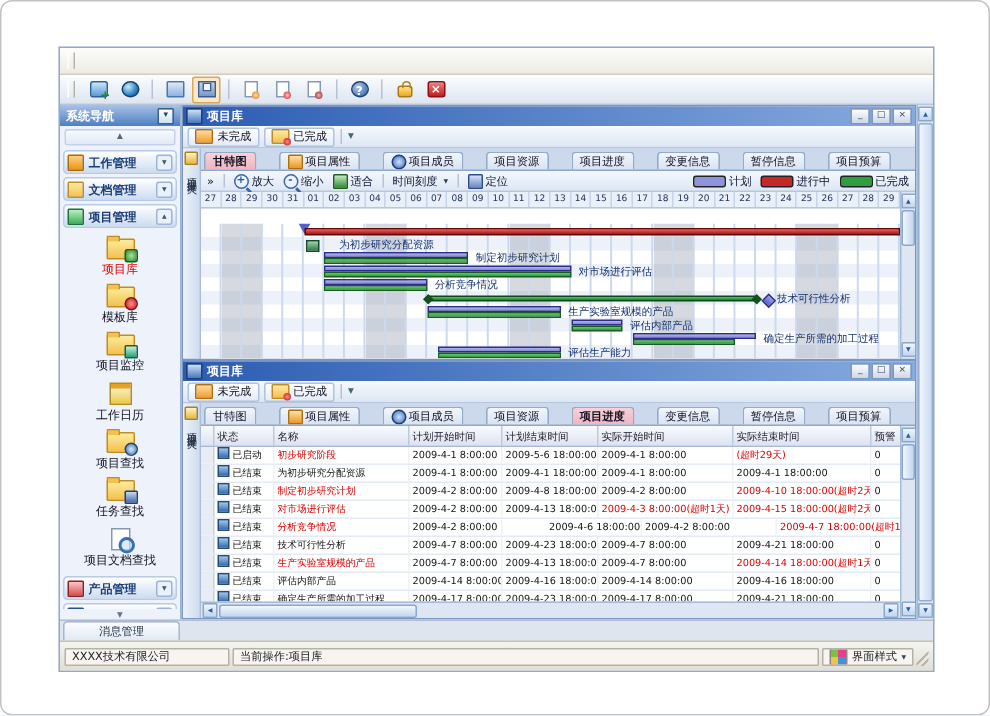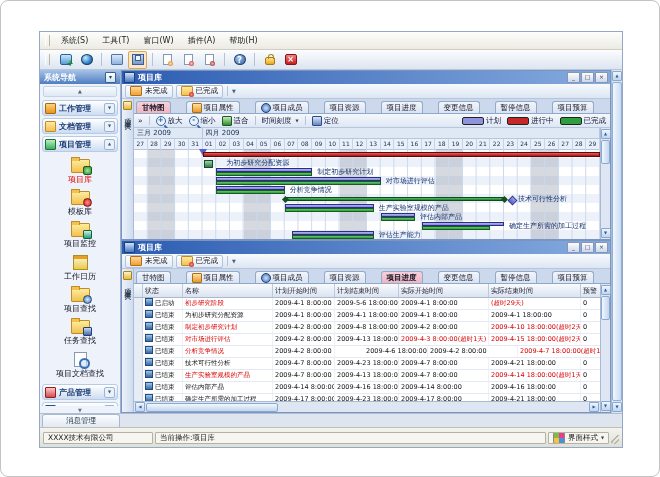--- a/index.html
+++ b/index.html
@@ -173,27 +173,20 @@
     linear-gradient(135deg,transparent 50%,#b8b5a6 50%,#b8b5a6 60%,transparent 60%,transparent 75%,#b8b5a6 75%,#b8b5a6 85%,transparent 85%);}
 </style>
 </head>
 <body>
 
 <div class="page">
   <div class="app">
 
     <div class="menubar">
       <div class="grip"></div>
-      <div id="menu-items" style="display:flex">
-          <div class="menu-item">系统(S)</div>
-          <div class="menu-item">工具(T)</div>
-          <div class="menu-item">窗口(W)</div>
-          <div class="menu-item">插件(A)</div>
-          <div class="menu-item">帮助(H)</div>
-        </div>
     </div>
 
     <div class="toolbar" id="main-toolbar">
       <div class="grip"></div>
     <div class="tbtn">
           <span class="ic ic-desktop"></span>
         </div>
         <div class="tbtn">
           <span class="ic ic-globe"></span>
         </div>
@@ -388,24 +381,20 @@
                         <span>进行中</span>
                       </span>
                       <span class="lg">
                         <span class="lg-swatch" style="background: linear-gradient(rgb(46, 158, 62), rgb(46, 158, 62));"></span>
                         <span>已完成</span>
                       </span>
                     </span>
                 </div>
                 <div class="gantt">
                   <div class="gantt-area">
-                    <div class="g-months" id="g-months">
-                        <div class="g-month" style="width: 14.7059%;">三月 2009</div>
-                        <div class="g-month" style="width: 85.2941%;">四月 2009</div>
-                      </div>
                     <div class="g-days" id="g-days">
                         <div class="g-day">27</div>
                         <div class="g-day">28</div>
                         <div class="g-day">29</div>
                         <div class="g-day">30</div>
                         <div class="g-day">31</div>
                         <div class="g-day">01</div>
                         <div class="g-day">02</div>
                         <div class="g-day">03</div>
                         <div class="g-day">04</div>

